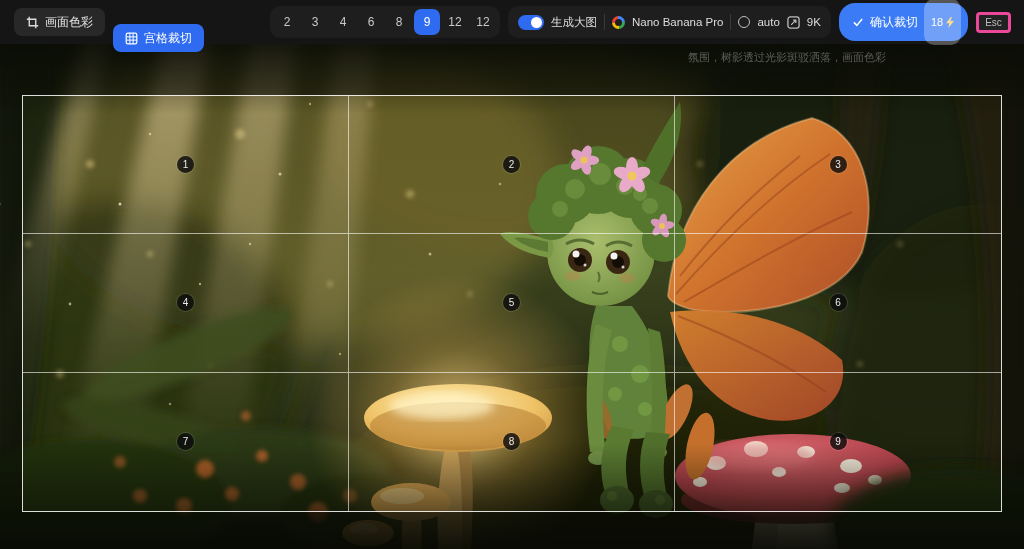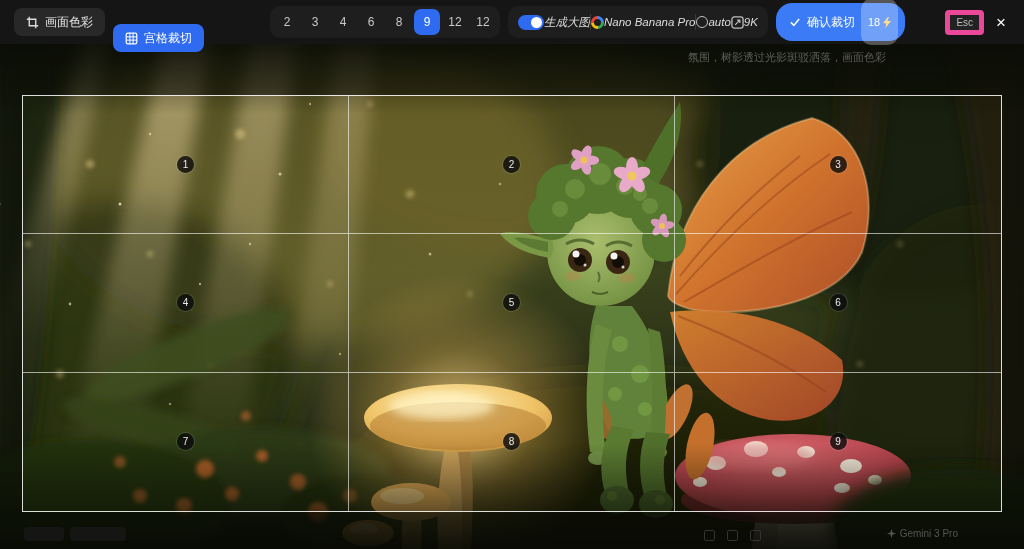--- a/index.html
+++ b/index.html
@@ -9,32 +9,32 @@
   
   .toolbar { position:absolute; top:0; left:0; width:1024px; height:44px; background:#151515; display:flex; align-items:center; padding:0 14px; gap:8px; z-index:5; }
   .tb-btn { display:flex; align-items:center; gap:6px; height:28px; padding:0 12px; border-radius:8px; font-size:12px; color:#e6e6e6; background:#282828; border:none; cursor:pointer; white-space:nowrap; }
   .tb-btn.blue { background:#2e6bf0; color:#fff;margin-top:32px; }
   .icon-svg { display:block; }
 
   .num-group { display:flex; align-items:center; gap:2px; background:#1e1e1e; border-radius:10px; padding:3px 4px; margin-left:58px; }
   .num-btn { min-width:26px; height:26px; border:none; background:transparent; color:#c9c9c9; font-size:12px; border-radius:7px; cursor:pointer; padding:0 4px; }
   .num-btn.selected { background:#2e6bf0; color:#fff; }
 
-  .settings-group { display:flex; align-items:center; background:#1e1e1e; border-radius:10px; padding:0 10px; height:32px; color:#ddd; font-size:11.5px; white-space:nowrap;font-style:italic; }
+  .settings-group { display:flex; align-items:center; gap:7px; background:#1e1e1e; border-radius:10px; padding:0 10px; height:32px; color:#ddd; font-size:11.5px; white-space:nowrap; }
   .toggle { position:relative; width:26px; height:15px; border-radius:8px; background:#2e6bf0; cursor:pointer; flex:0 0 auto; }
   .toggle .knob { position:absolute; top:2px; right:2px; width:11px; height:11px; border-radius:50%; background:#fff; }
   .divider { width:1px; height:16px; background:#3a3a3a; }
   .g-icon { position:relative; width:13px; height:13px; border-radius:50%; background:conic-gradient(#4285f4 0 25%, #34a853 25% 50%, #fbbc05 50% 75%, #ea4335 75% 100%); flex:0 0 auto; }
   .g-icon::after { content:""; position:absolute; inset:3px; border-radius:50%; background:#1e1e1e; }
   .auto-icon { width:12px; height:12px; border:1.5px solid #bdbdbd; border-radius:50%; flex:0 0 auto; }
 
   .confirm-btn { display:flex; align-items:center; gap:6px; height:38px; padding:0 7px 0 13px; border-radius:16px; background:#3b7cf6; border:none; color:#fff; font-size:12px; cursor:pointer; white-space:nowrap; }
   .credits-badge { display:flex; align-items:center; gap:3px; background:rgba(255,255,255,0.28); border-radius:10px; padding:17px 7px; font-size:11px; color:#fff; }
 
-  .esc-key { margin-left:auto; font-size:10px; color:#bdbdbd; background:#222; border:5px solid #ec4899; border-radius:4px; padding:2px 6px; }
+  .esc-key { margin-left:auto; font-size:10px; color:#bdbdbd; background:#222; border:3px solid #ec4899; border-radius:4px; padding:2px 6px; }
   .close-btn { background:transparent; border:none; color:#fff; font-size:17px; cursor:pointer; padding:0 4px; line-height:1; }
 
   
   .stage { position:absolute; top:44px; left:0; width:1024px; height:505px; overflow:hidden; background:#15180c; }
   .art { position:absolute; inset:0; }
 
   .prompt-overlay { position:absolute; left:688px; top:5px; width:230px; color:#b9bdb4; font-size:11px; line-height:1.55; z-index:1; }
 
   .bottom-hints { position:absolute; left:0; bottom:0; width:100%; height:30px; z-index:1; }
   .hint-pill { position:absolute; bottom:8px; height:14px; background:#262626; border-radius:4px; }
@@ -388,35 +388,20 @@
           <circle cx="250" cy="200" r="1.2" opacity="0.6"></circle>
         <circle cx="150" cy="90" r="1.3" opacity="0.6"></circle>
           <circle cx="310" cy="60" r="1.2" opacity="0.5"></circle>
       </g>
     </svg>
 
     <div class="prompt-overlay">
       <div>氛围，树影透过光影斑驳洒落，画面色彩</div>
     </div>
 
-    <div class="bottom-hints">
-      <span class="hint-pill p1"></span>
-      <span class="hint-pill p2"></span>
-      <span class="hint-icons">
-          <span></span>
-          <span></span>
-          <span></span>
-        </span>
-      <span class="watermark">
-        <svg width="9" height="9" viewBox="0 0 10 10">
-            <path d="M5 0 L6.2 3.8 L10 5 L6.2 6.2 L5 10 L3.8 6.2 L0 5 L3.8 3.8 Z" fill="#aab0a8"></path>
-          </svg>
-        <span>Gemini 3 Pro</span>
-      </span>
-    </div>
 
     <div class="crop-box">
       <div class="grid-cells">
         <div class="grid-cell">
             <span class="cell-badge">1</span>
           </div>
         <div class="grid-cell">
             <span class="cell-badge">2</span>
           </div>
         <div class="grid-cell">

